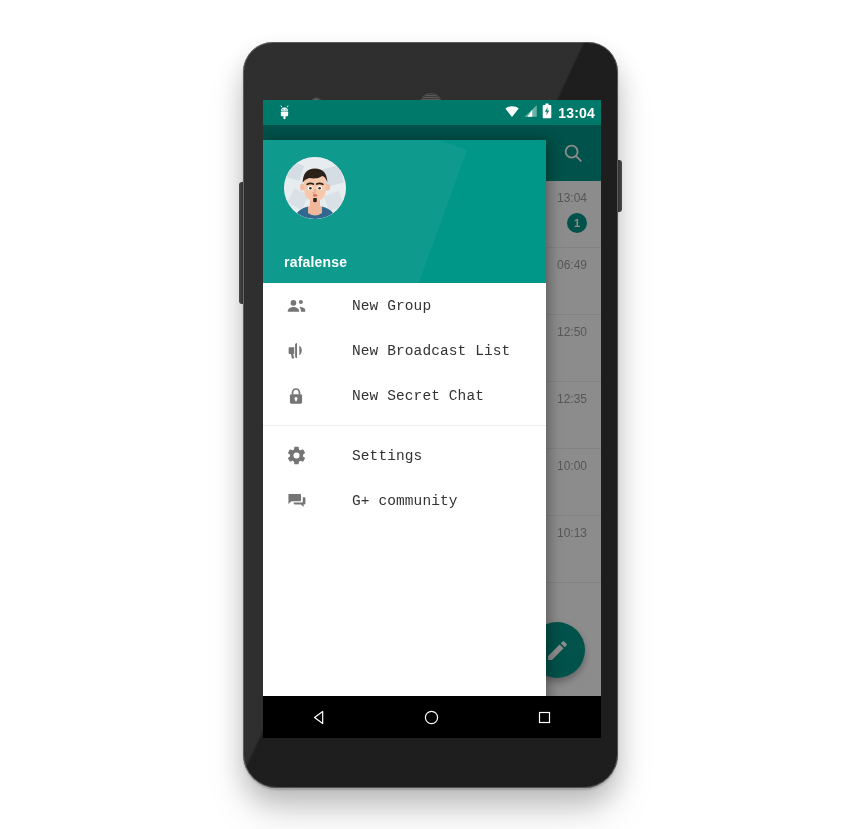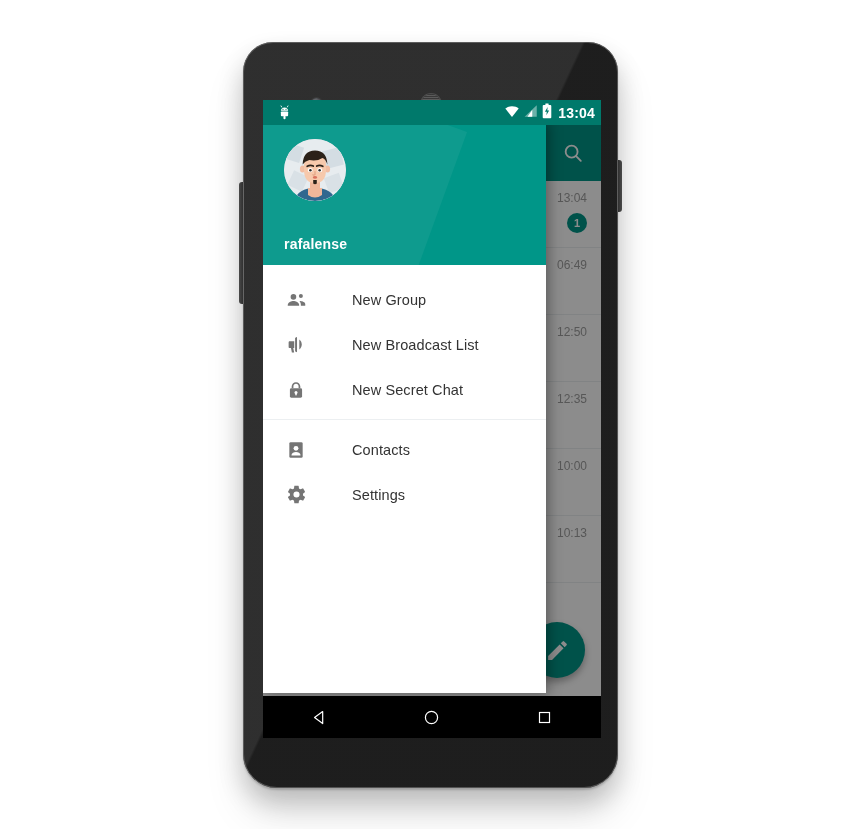--- a/index.html
+++ b/index.html
@@ -226,21 +226,21 @@
     position: absolute;
     left: 0; top: 25px;
     width: 338px; height: 571px;
     background: rgba(0,0,0,0.45);
     z-index: 10;
   }
 
   
   #nav-drawer {
     position: absolute;
-    left: 0; top: 22px;
+    left: 0; top: 40px;
     width: 283px;
     height: 571px;
     background: #ffffff;
     z-index: 20;
     box-shadow: 3px 0 12px rgba(0,0,0,0.35);
     overflow: hidden;
   }
   #drawer-header {
     position: relative;
     width: 283px;
@@ -266,21 +266,22 @@
   #drawer-username {
     position: absolute;
     left: 21px;
     bottom: 13px;
     color: #ffffff;
     font-size: 14px;
     font-weight: bold;
     letter-spacing: 0.2px;
   }
   #drawer-menu {
-    padding-top: 12px;
+    padding-top: 0;
+    font-family: Liberation Mono, monospace;
   }
   .menu-group + .menu-group {
     border-top: 1px solid #eceff1;
     padding-top: 7px;
     margin-top: 7px;
   }
   .menu-item {
     height: 45px;
     display: flex;
     align-items: center;
@@ -465,41 +466,40 @@
                 <rect x="11.1" y="15" width="1.8" height="3.4" fill="#ffffff"></rect>
               </svg>
             </span>
             <span class="menu-item-label">New Secret Chat</span>
           </div>
 
         </div>
 
         <div class="menu-group">
 
-          <div class="menu-item">
-            <span class="menu-item-icon">
-              <svg width="20" height="20" viewBox="0 0 24 24" fill="#757575">
-                <rect x="4" y="2.6" width="16" height="18.8" rx="1.6"></rect>
-                <circle cx="12" cy="10" r="2.9" fill="#ffffff"></circle>
-                <path d="M6.6 18.1c0-2.6 3-3.8 5.4-3.8s5.4 1.2 5.4 3.8v0.6H6.6v-0.6z" fill="#ffffff"></path>
-              </svg>
-            </span>
-            <span class="menu-item-label">Contacts</span>
-          </div>
 
 
           <div class="menu-item">
             <span class="menu-item-icon">
               <svg width="21" height="21" viewBox="0 0 24 24" fill="#757575">
                 <path d="M19.4 13c.04-.33.06-.66.06-1s-.02-.67-.06-1l2.11-1.65c.19-.15.24-.42.12-.64l-2-3.46c-.12-.22-.39-.3-.61-.22l-2.49 1c-.52-.4-1.08-.73-1.69-.98l-.38-2.65A.488.488 0 0 0 14 2h-4c-.25 0-.46.18-.49.42l-.38 2.65c-.61.25-1.17.59-1.69.98l-2.49-1c-.23-.09-.49 0-.61.22l-2 3.46c-.13.22-.07.49.12.64L4.57 11c-.04.33-.07.67-.07 1s.03.67.07 1l-2.11 1.65c-.19.15-.24.42-.12.64l2 3.46c.12.22.39.3.61.22l2.49-1c.52.4 1.08.73 1.69.98l.38 2.65c.03.24.24.42.49.42h4c.25 0 .46-.18.49-.42l.38-2.65c.61-.25 1.17-.59 1.69-.98l2.49 1c.23.09.49 0 .61-.22l2-3.46c.12-.22.07-.49-.12-.64L19.4 13zM12 15.5A3.5 3.5 0 1 1 12 8.5a3.5 3.5 0 0 1 0 7z"></path>
               </svg>
             </span>
             <span class="menu-item-label">Settings</span>
           </div>
 
+          <div class="menu-item">
+            <span class="menu-item-icon">
+              <svg width="21" height="21" viewBox="0 0 24 24" fill="#757575">
+                <path d="M2.8 4.6h13.4c.6 0 1 .45 1 1v6.2c0 .55-.4 1-1 1H6.3l-3.5 3.1V4.6z"></path>
+                <path d="M19.2 8.2h1.9c.6 0 1.1.45 1.1 1v6.3c0 .55-.5 1-1.1 1h-1v2.9l-3.1-2.9H9.9c-.6 0-1.1-.45-1.1-1v-1.1h9.3c.6 0 1.1-.45 1.1-1V8.2z"></path>
+              </svg>
+            </span>
+            <span class="menu-item-label">G+ community</span>
+          </div>
 
         </div>
       </div>
     </div>
 
     <div id="status-bar">
       <div id="status-notif-icon">
         <svg width="15" height="15" viewBox="0 0 24 24" fill="#ffffff">
           <path d="M7.5 3.2l-1 -1.7M16.5 3.2l1 -1.7" stroke="#ffffff" stroke-width="1.4" stroke-linecap="round"></path>
           <path d="M6.2 9.2c0-3 2.6-5.2 5.8-5.2s5.8 2.2 5.8 5.2H6.2z"></path>

